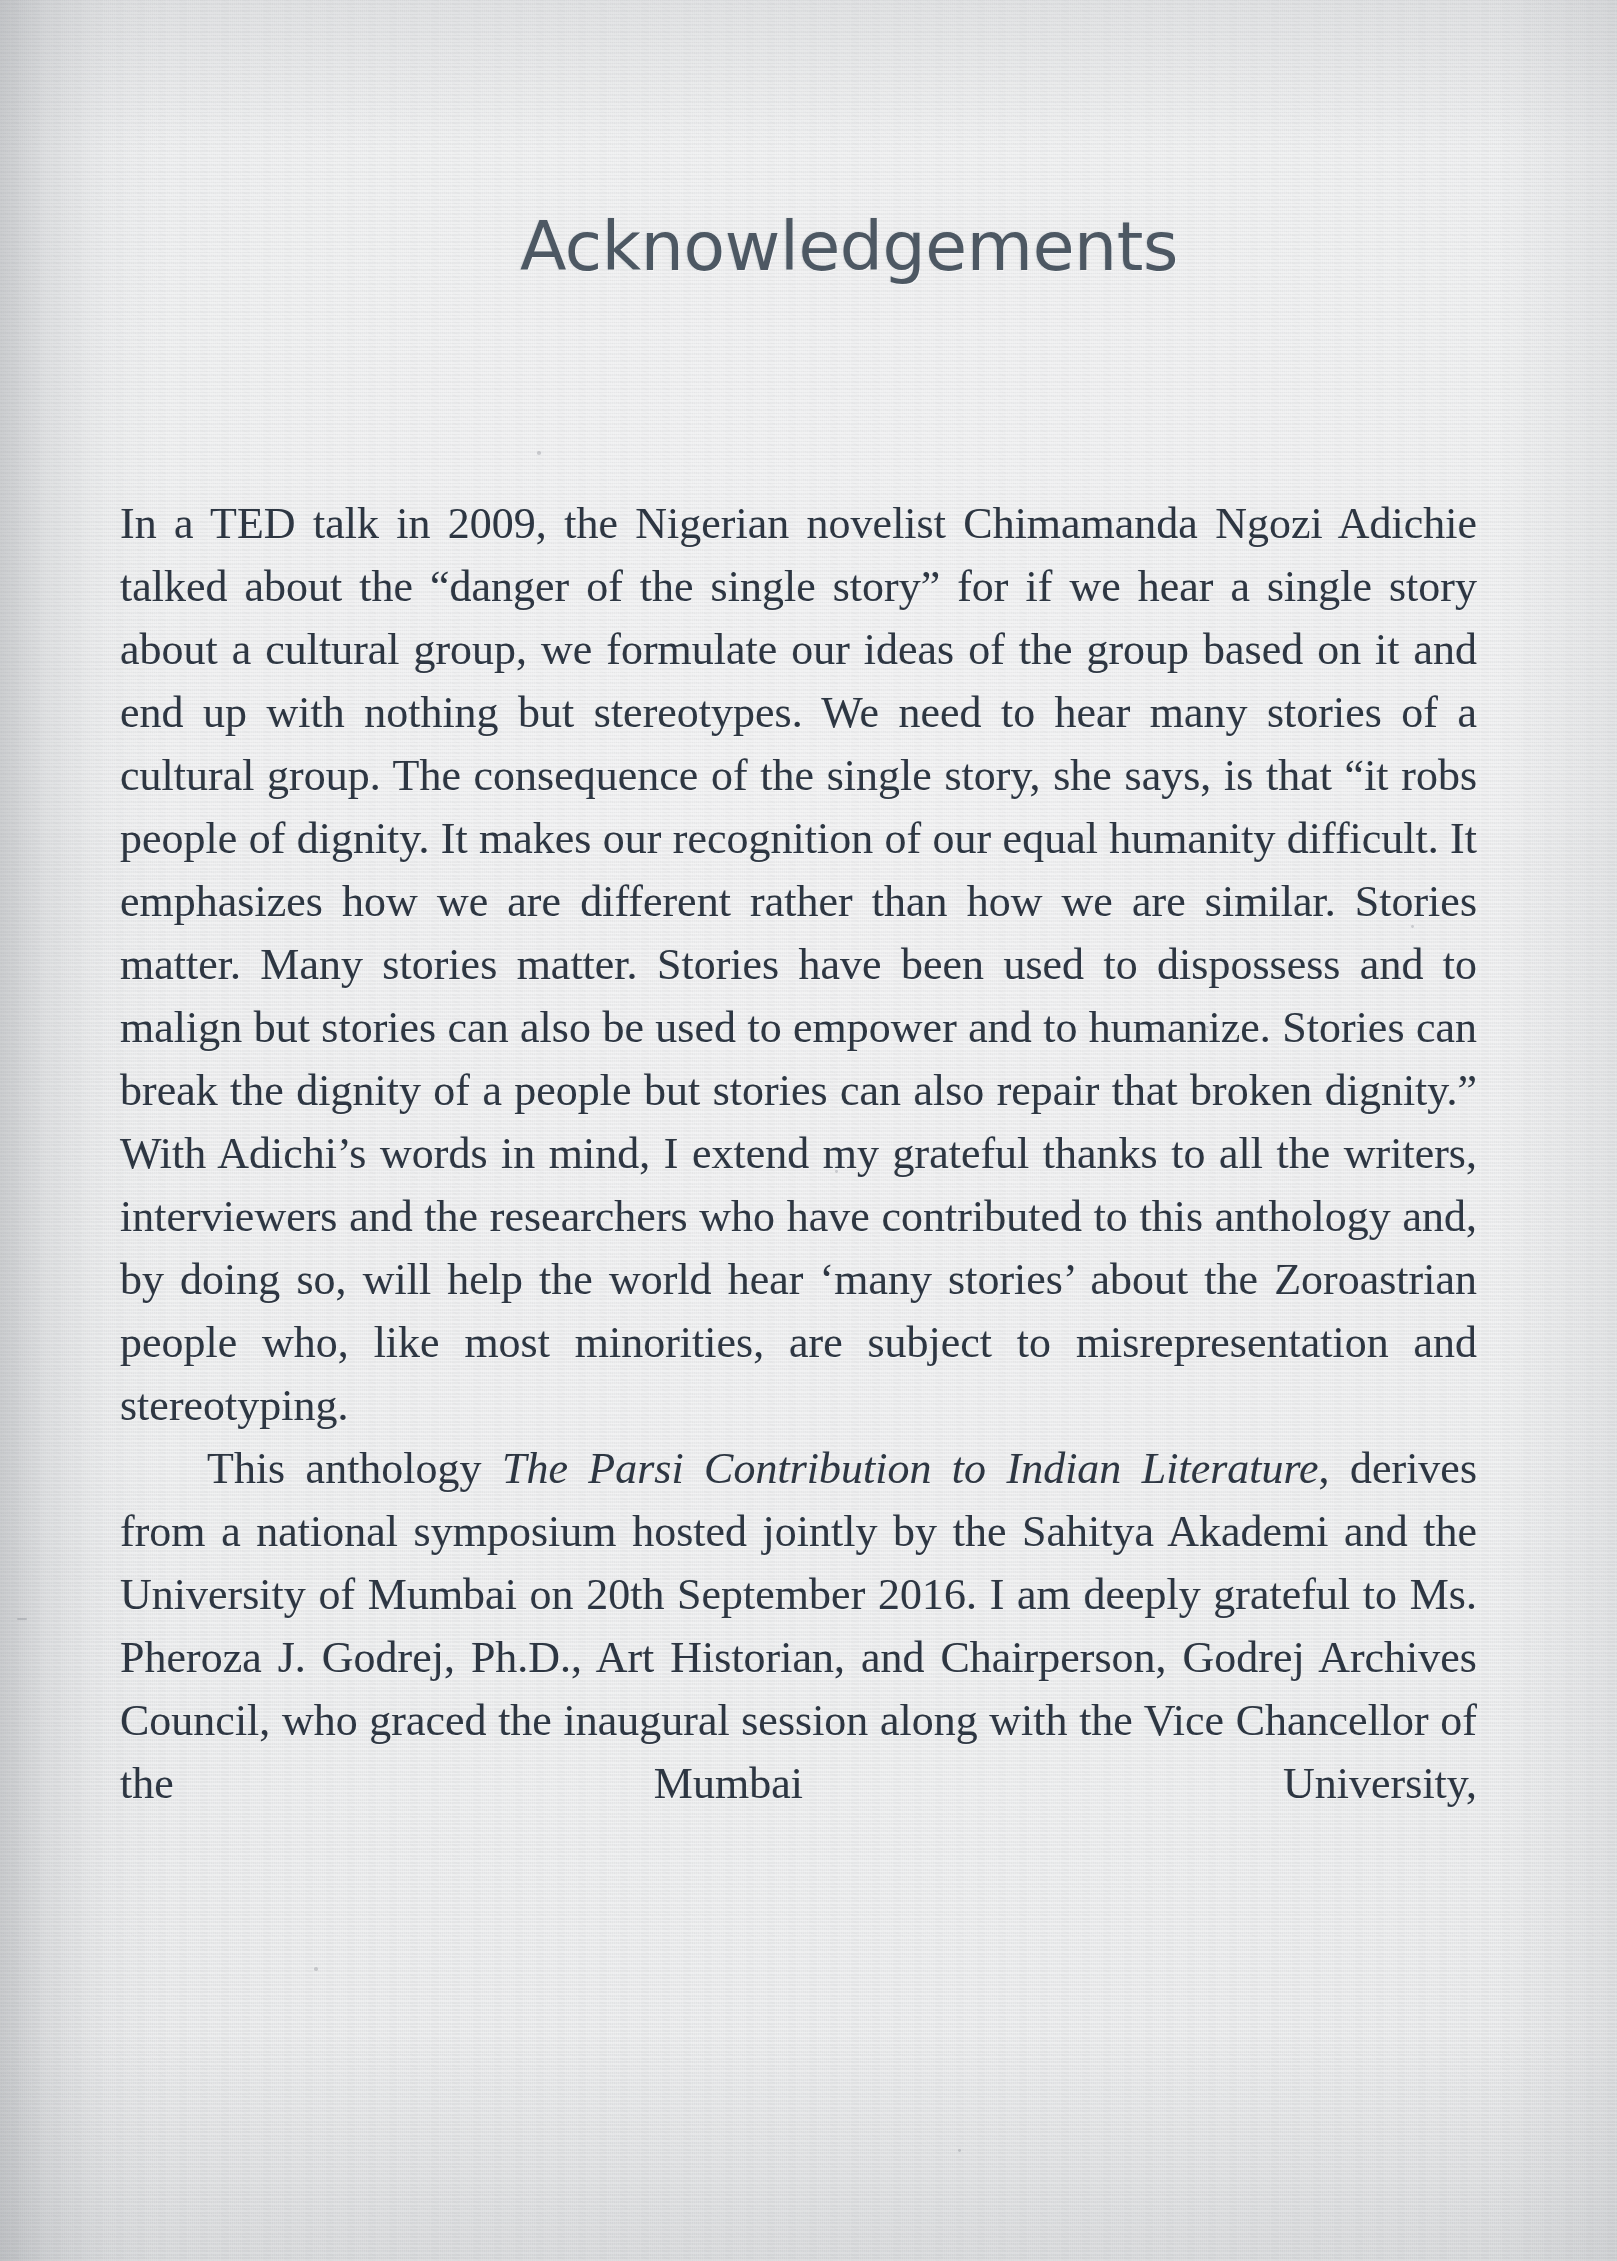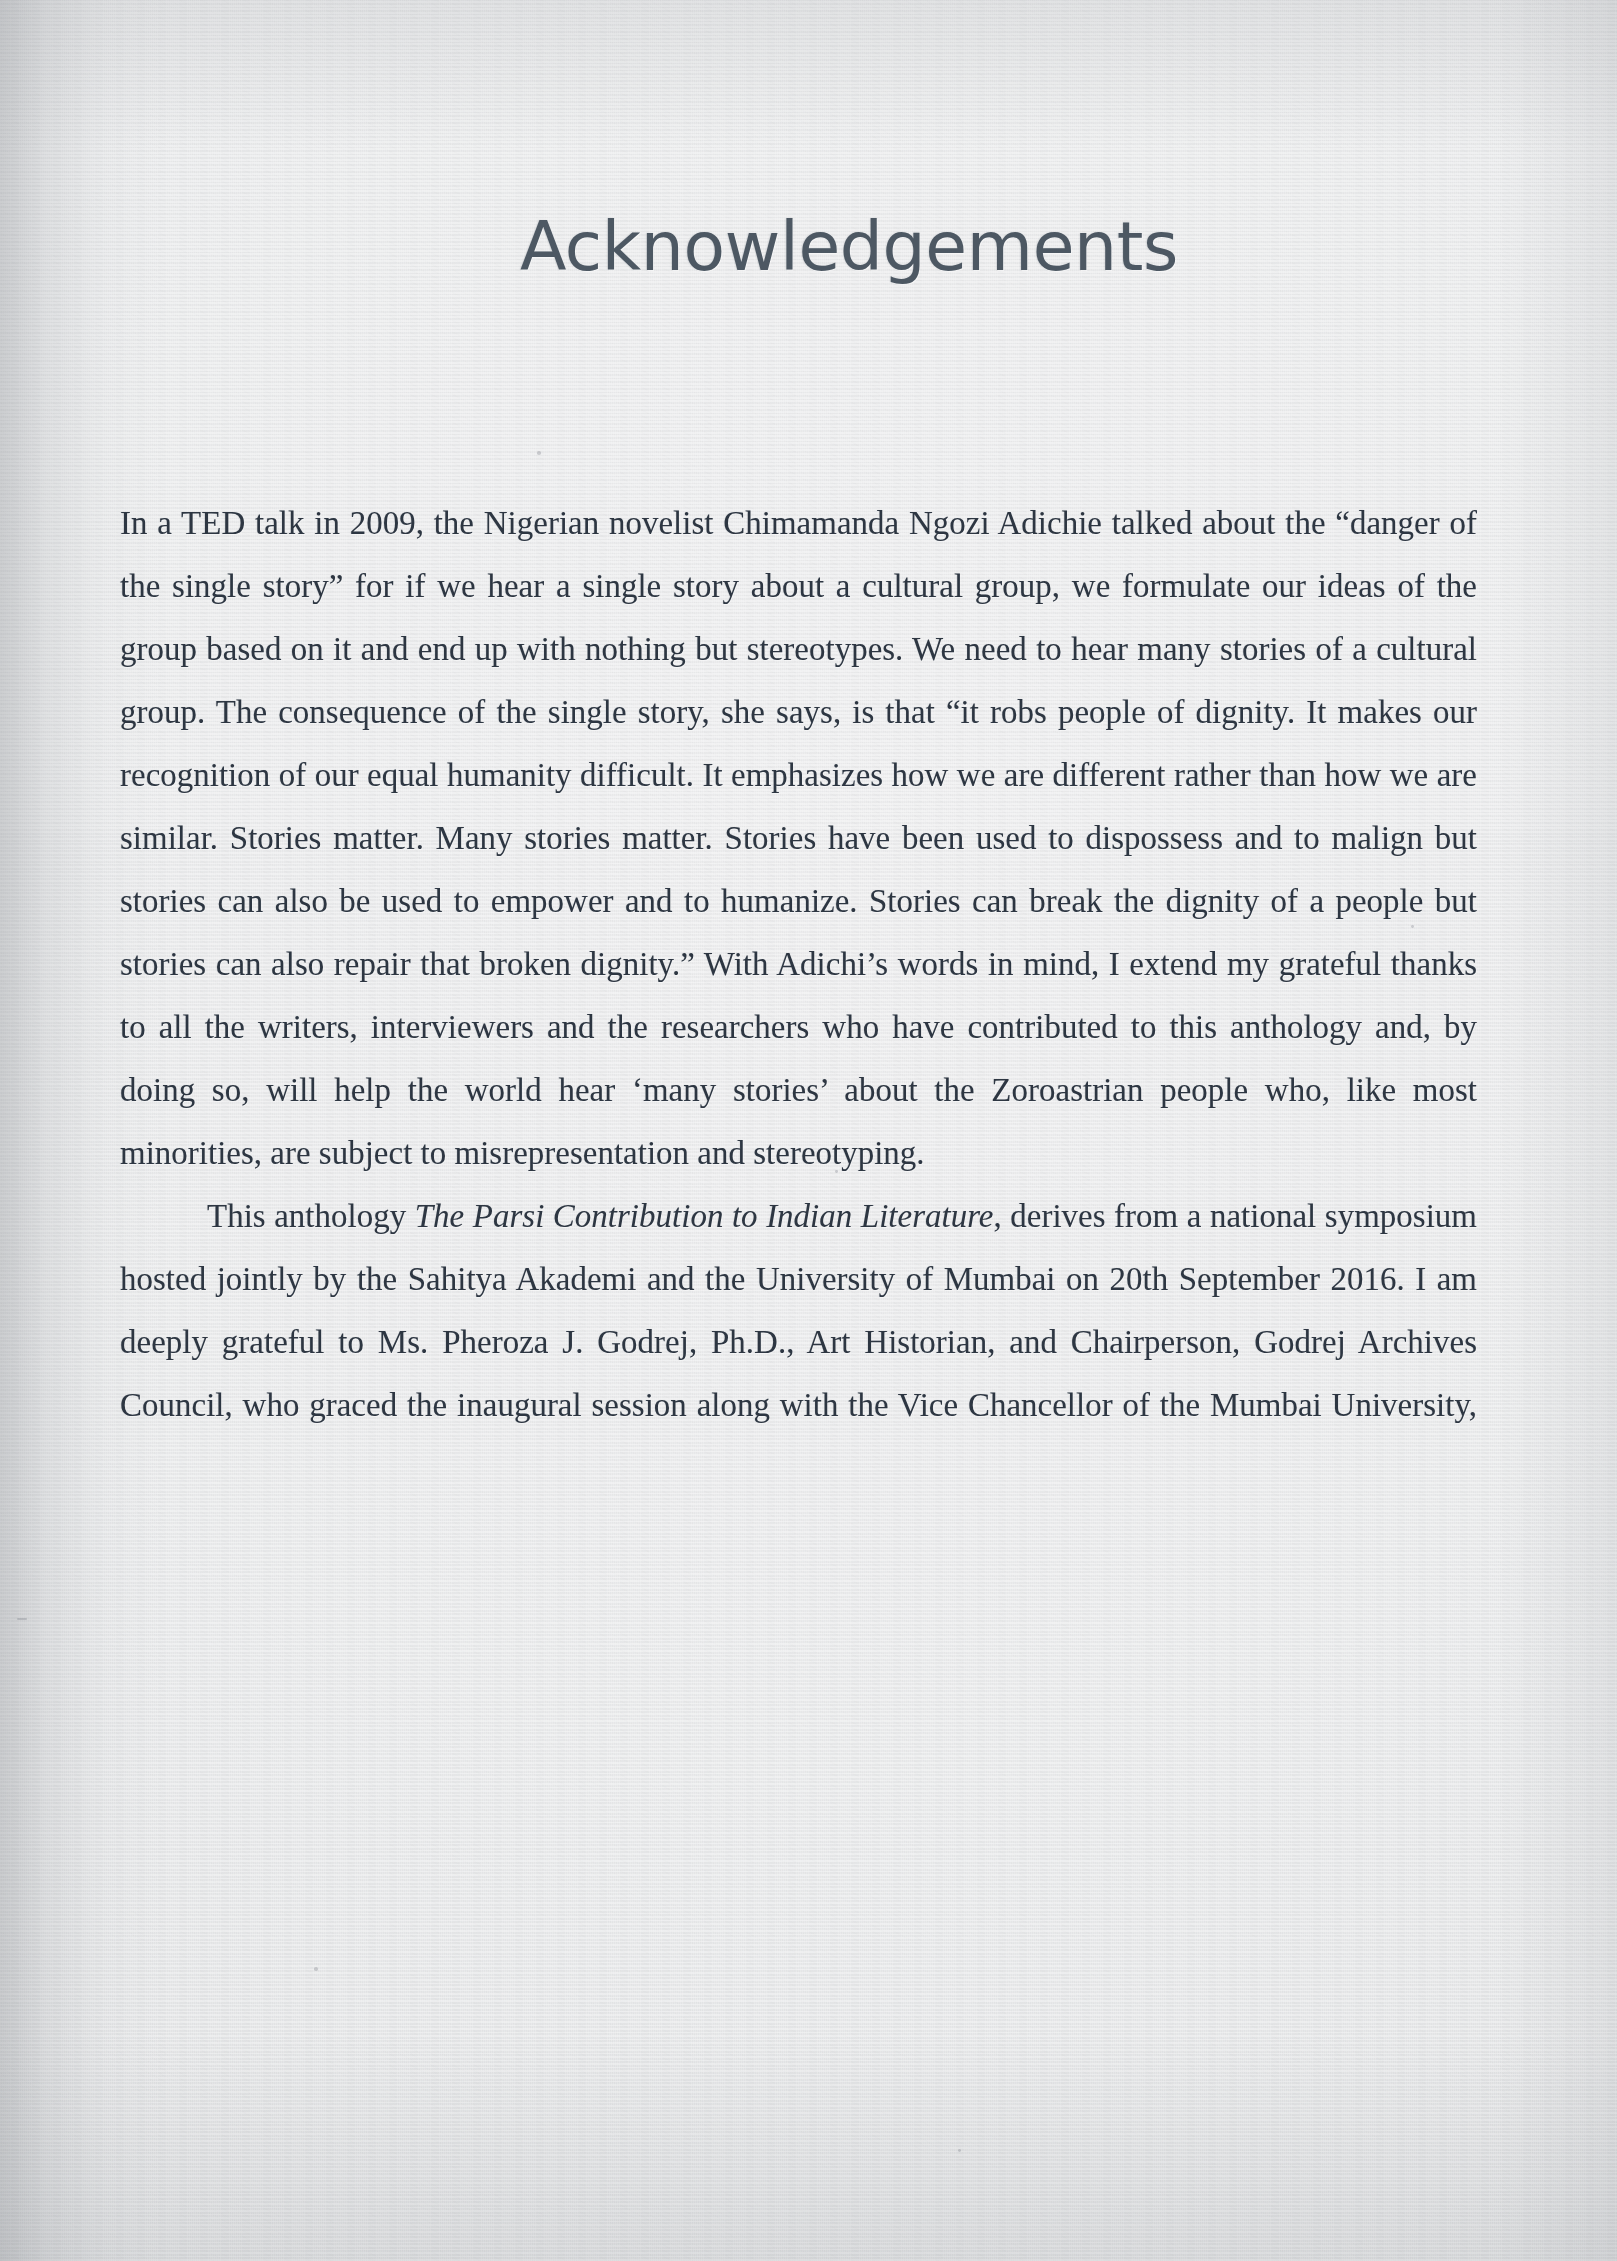--- a/index.html
+++ b/index.html
@@ -109,21 +109,21 @@
        0.7px 0.7px 0 rgba(255,255,255,.55),
       -0.7px 0   1.4px rgba(90,98,108,.22);
     margin-left: 40px;
   }
 
   .body-copy {
     position: absolute;
     top: 492px;
     left: 0;
     width: 1357px;
-    font-size: 33px;
+    font-size: 44px;
     line-height: 63px;
     color: #2d3642;
     text-align: justify;
     text-justify: inter-word;
     -webkit-hyphens: none;
     hyphens: none;
     text-shadow:
        0.5px 0.5px 0 rgba(255,255,255,.42),
       -0.4px -0.3px 0.9px rgba(70,78,90,.20);
   }

